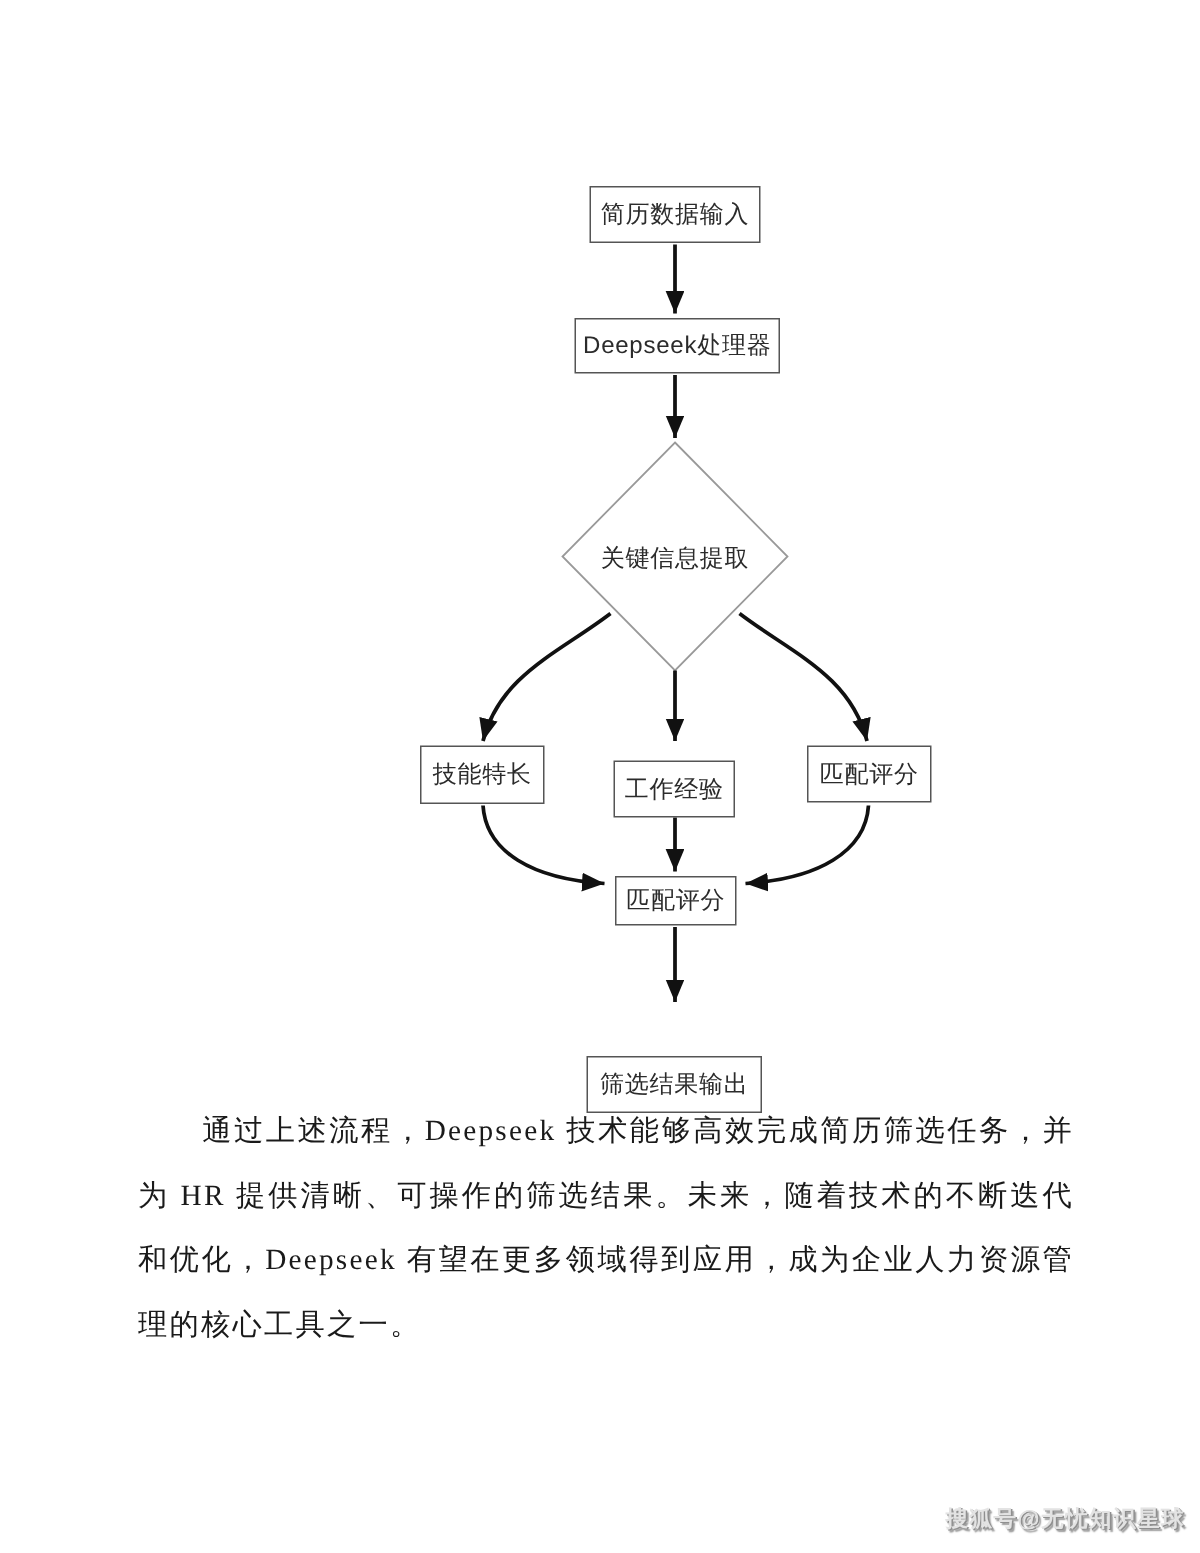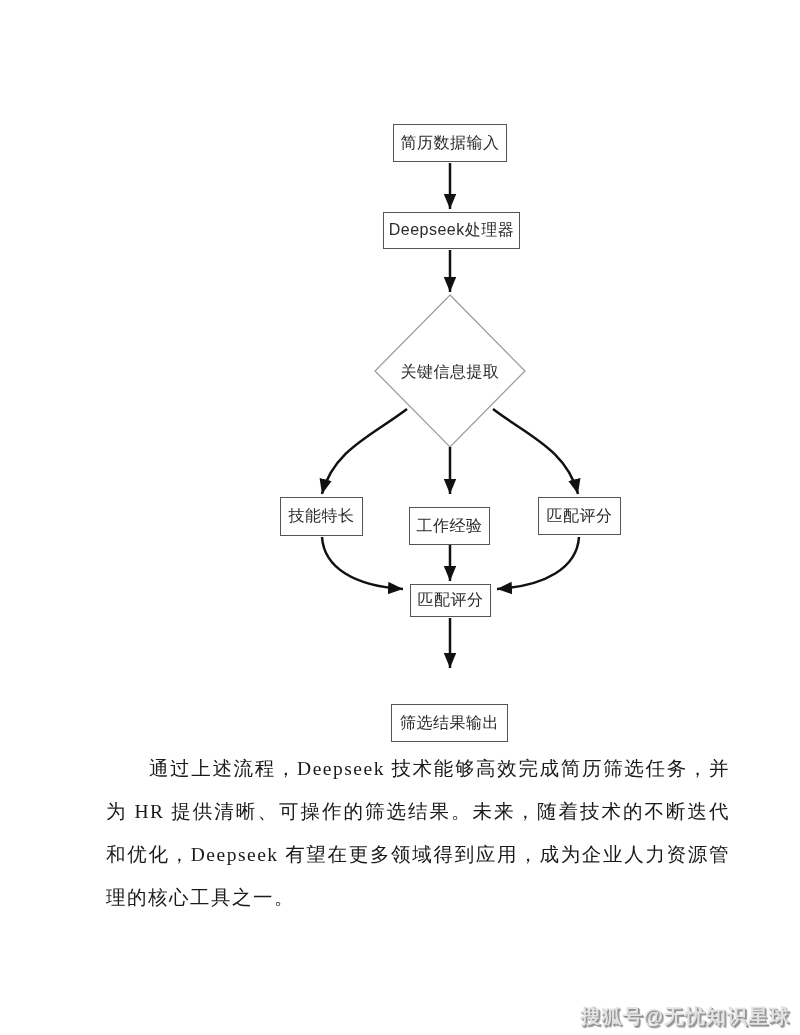--- a/index.html
+++ b/index.html
@@ -20,28 +20,28 @@
   .node-education { left:247px; top:497px; width:83px;  height:39px; }
   .node-experience{ left:376px; top:507px; width:81px;  height:38px; }
   .node-skills    { left:505px; top:497px; width:83px;  height:38px; }
   .node-score     { left:377px; top:584px; width:81px;  height:33px; }
   .node-output    { left:358px; top:704px; width:117px; height:38px; }
   .diamond-label {
     position:absolute; left:342px; top:362px; width:150px; text-align:center;
     color:#2b2b2b; font-size:16px; letter-spacing:0.5px;
   }
   .summary {
-    position:absolute; left:92px; top:733px; width:624px; margin:14px;
+    position:absolute; left:92px; top:733px; width:624px; margin:0;
     font-family:"Liberation Serif", serif; color:#1a1a1a;
     font-size:19.5px; line-height:43px; letter-spacing:1.5px;
     text-align:justify; text-indent:2.2em;
   }
   .watermark {
     position:absolute; right:10px; top:1003px;
-    font-size:20px; font-weight:bold; letter-spacing:1px;
+    font-size:15px; font-weight:bold; letter-spacing:1px;
     color:#e3e3e3;
     text-shadow:1px 1px 0 #8f8f8f, 2px 2px 1px #9a9a9a;
     text-align:center;
   }
 </style>
 </head>
 <body>
 
 <div class="page">
 

